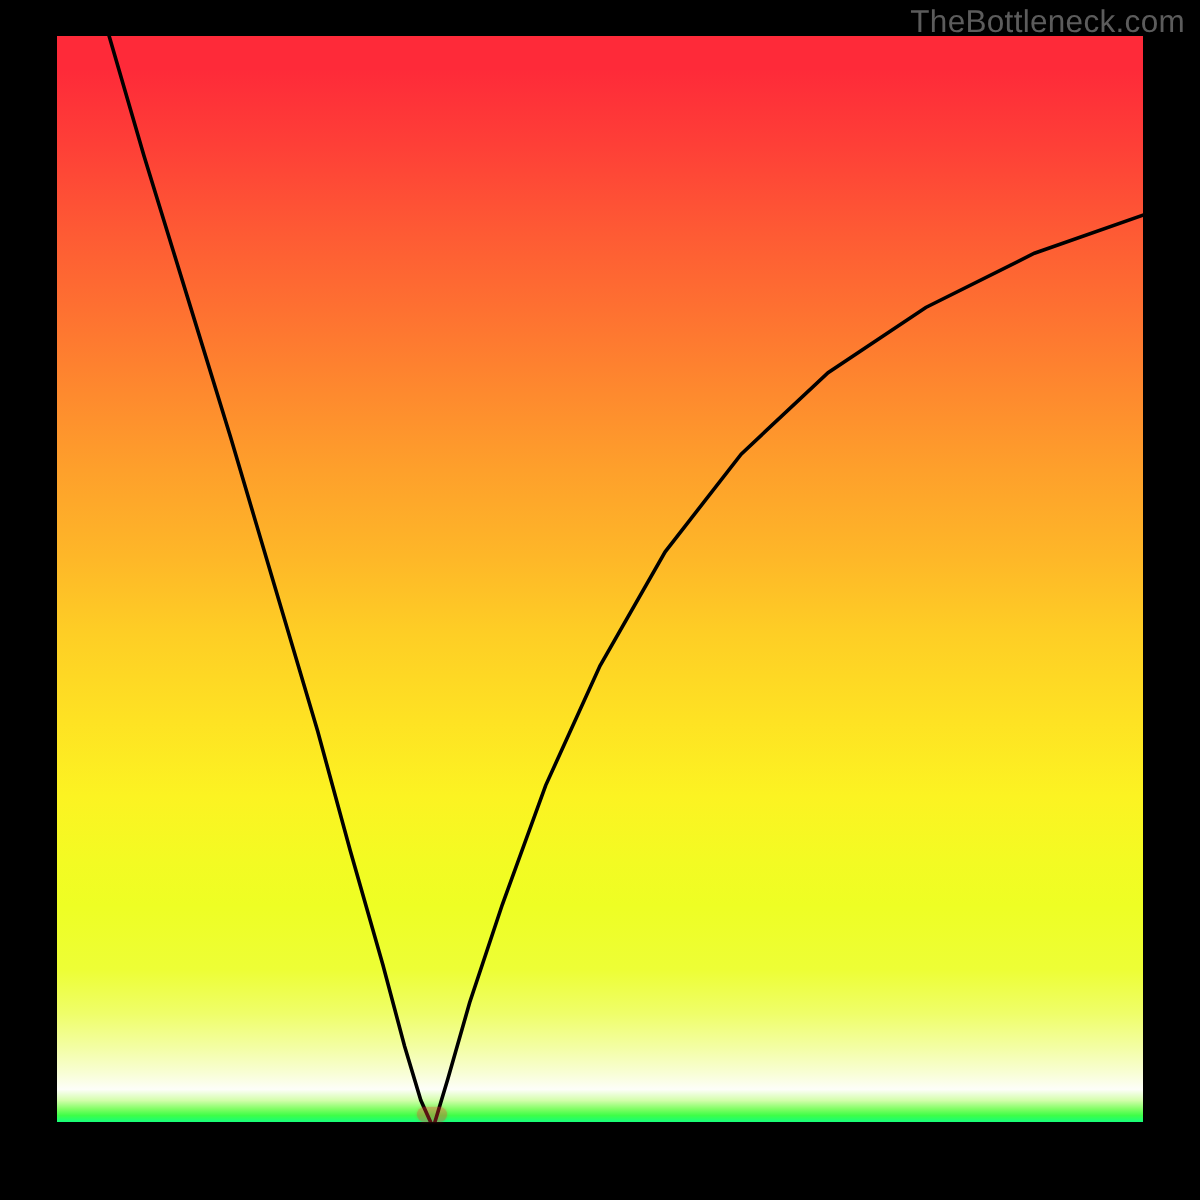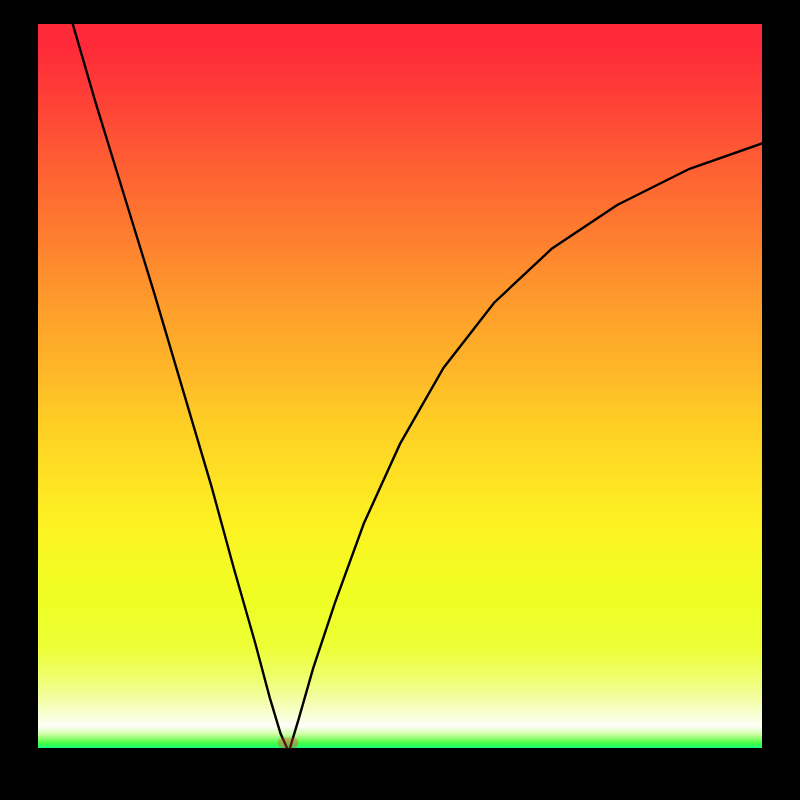--- a/index.html
+++ b/index.html
@@ -80,13 +80,14 @@
 <body>
 
 <div class="frame">
   <div class="plot">
     <svg class="curve-svg" viewBox="0 0 724 724" preserveAspectRatio="none">
       <path id="curve-left-path" fill="none" stroke="#000" stroke-width="2.4" stroke-linecap="round" d="M34.75 0.00 L57.92 79.64 L86.88 173.76 L115.84 267.88 L144.80 365.62 L173.76 463.36 L195.48 543.00 L217.20 619.02 L231.68 673.32 L242.54 709.52 L249.06 724.00"></path>
       <path id="curve-right-path" fill="none" stroke="#000" stroke-width="2.4" stroke-linecap="round" d="M251.95 724.00 L260.64 695.04 L275.12 644.36 L296.84 579.20 L325.80 499.56 L362.00 419.92 L405.44 343.90 L456.12 278.74 L514.04 224.44 L579.20 181.00 L651.60 144.80 L724.00 119.46"></path>
     </svg>
     <div id="marker" class="marker" style="left: 239.78px; top: 714.38px; background: rgba(255, 50, 50, 0.35);"></div>
   </div>
+  <div class="watermark">TheBottleneck.com</div>
 </div>
 
 </body></html>

